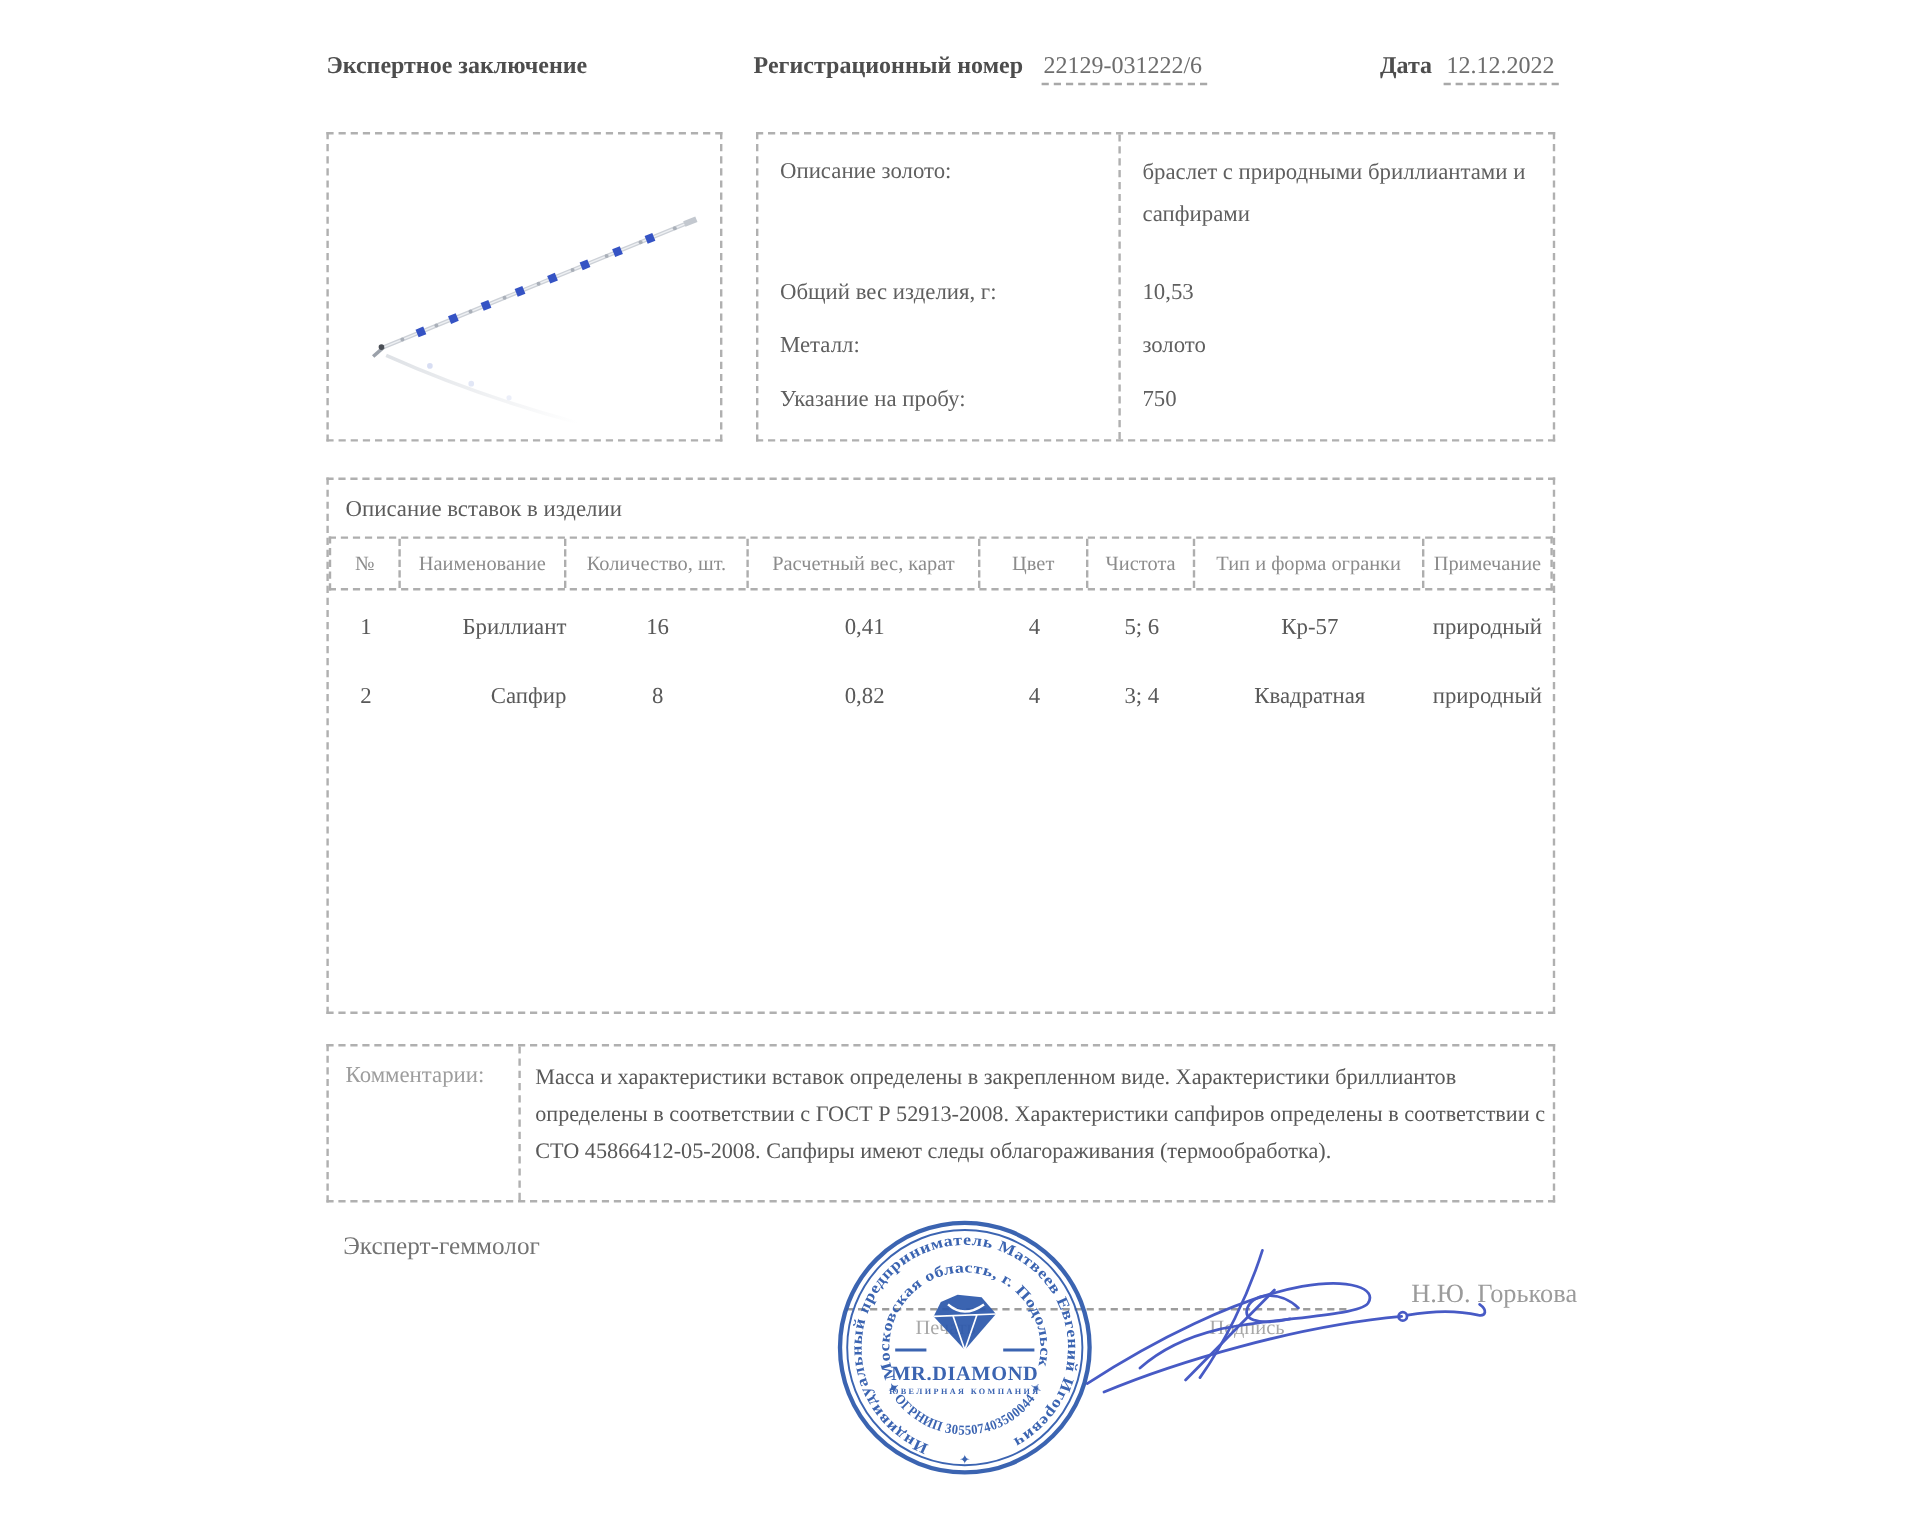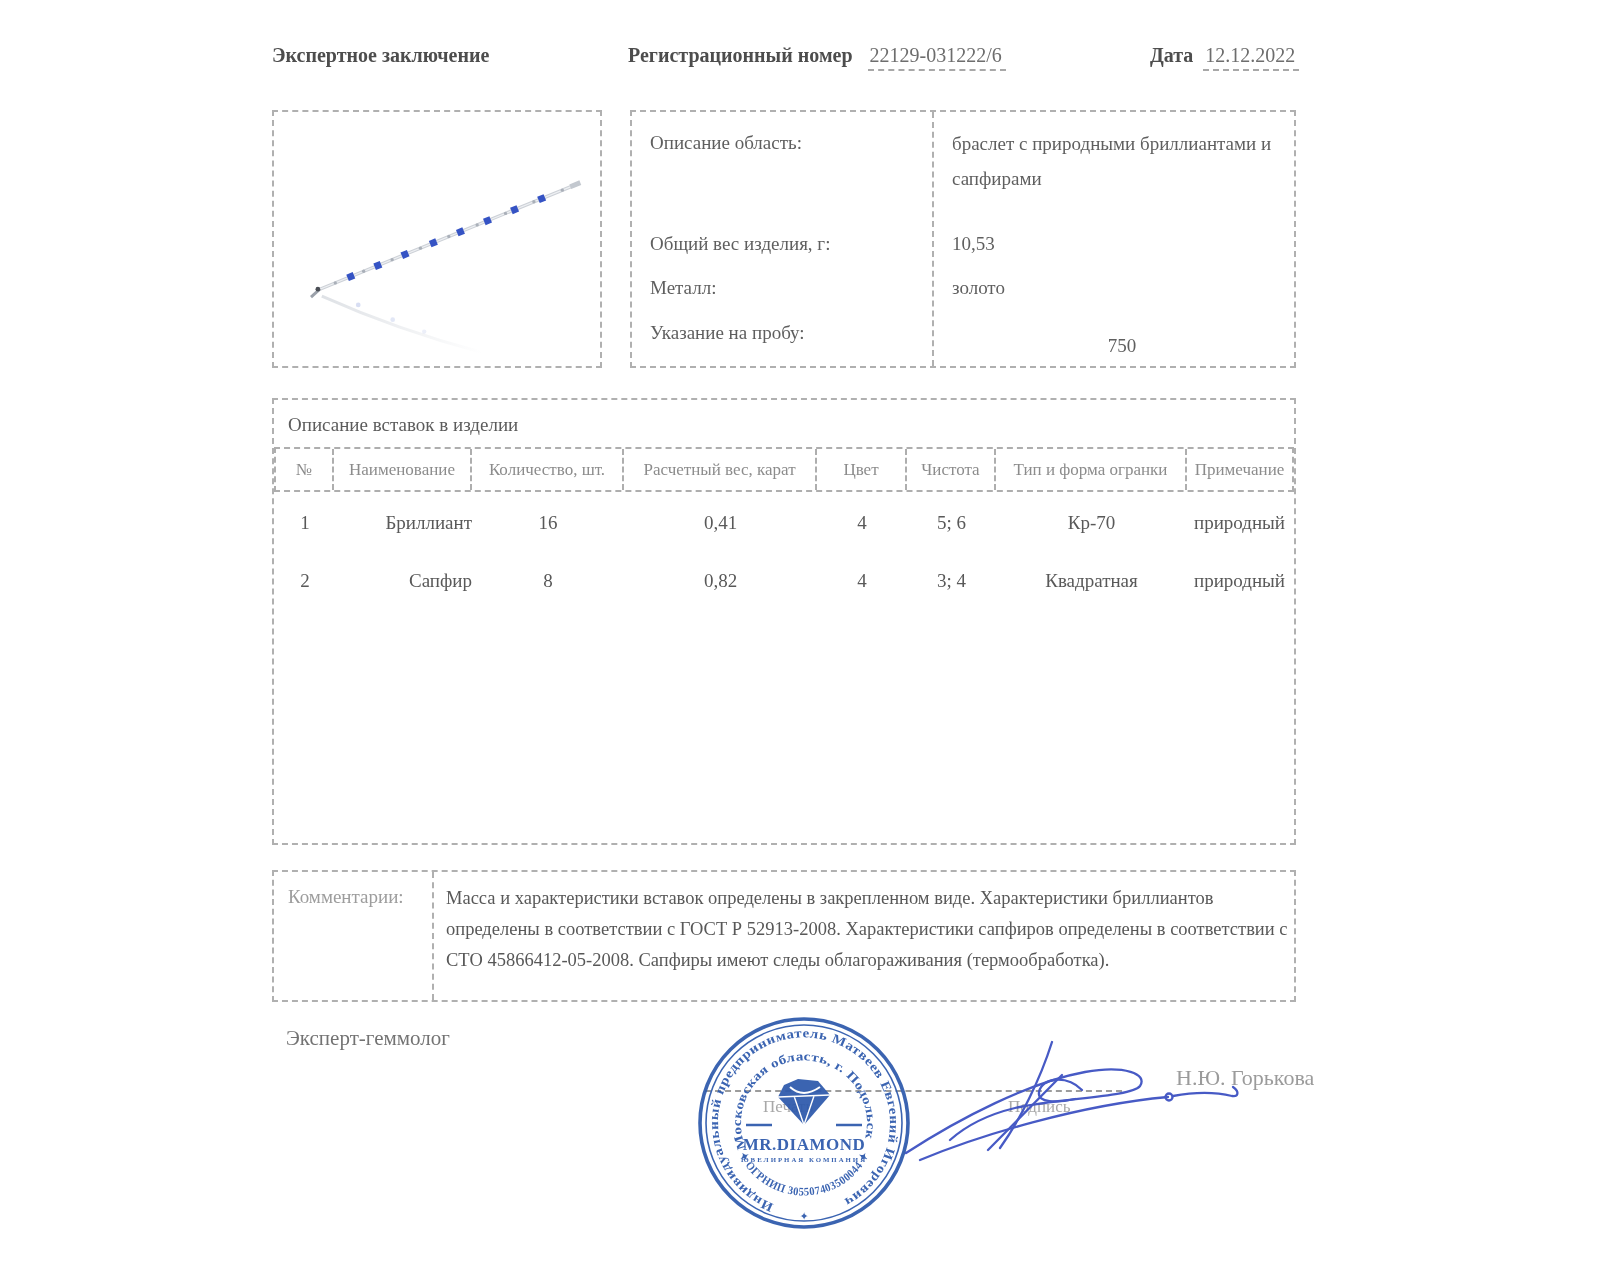--- a/index.html
+++ b/index.html
@@ -97,34 +97,34 @@
 
       <rect x="-5" y="-2.5" width="11" height="5" transform="translate(305,74) rotate(-22)" fill="#c3c8cf"></rect>
       <path d="M 46,180 L 37,188" stroke="#9ba1aa" stroke-width="3" fill="none"></path>
       <circle cx="44" cy="180" r="2.4" fill="#4a4e55"></circle>
     </svg>
   </div>
 
   <div class="dash-box" style="left:630px;top:110px;width:666px;height:258px;">
     <div class="desc-divider"></div>
     <div class="desc-row" style="top:19px;">
-      <span class="lab">Описание область:</span>
+      <span class="lab">Описание золото:</span>
       <span class="val">браслет с природными бриллиантами и сапфирами</span>
     </div>
     <div class="desc-row" style="top:120px;">
       <span class="lab">Общий вес изделия, г:</span>
       <span class="val" style="margin-top:0;line-height:24px;">10,53</span>
     </div>
     <div class="desc-row" style="top:164px;">
       <span class="lab">Металл:</span>
       <span class="val" style="margin-top:0;line-height:24px;">золото</span>
     </div>
     <div class="desc-row" style="top:209px;">
       <span class="lab">Указание на пробу:</span>
-      <span class="val" style="margin-top:13px;line-height:24px;text-align:center;">750</span>
+      <span class="val" style="margin-top:0;line-height:24px;">750</span>
     </div>
   </div>
 
   <div class="dash-box" style="left:272px;top:398px;width:1024px;height:447px;">
     <div class="tbl-title">Описание вставок в изделии</div>
     <div class="tbl-head">
       <div class="cell c0">№</div>
       <div class="cell c1">Наименование</div>
       <div class="cell c2">Количество, шт.</div>
       <div class="cell c3">Расчетный вес, карат</div>
@@ -134,21 +134,21 @@
       <div class="cell c7">Примечание</div>
     </div>
     <div class="tbl-rows">
       <div class="tbl-row">
         <div class="cell c0">1</div>
         <div class="cell c1">Бриллиант</div>
         <div class="cell c2">16</div>
         <div class="cell c3">0,41</div>
         <div class="cell c4">4</div>
         <div class="cell c5">5; 6</div>
-        <div class="cell c6">Кр-70</div>
+        <div class="cell c6">Кр-57</div>
         <div class="cell c7">природный</div>
       </div>
       <div class="tbl-row">
         <div class="cell c0">2</div>
         <div class="cell c1">Сапфир</div>
         <div class="cell c2">8</div>
         <div class="cell c3">0,82</div>
         <div class="cell c4">4</div>
         <div class="cell c5">3; 4</div>
         <div class="cell c6">Квадратная</div>

